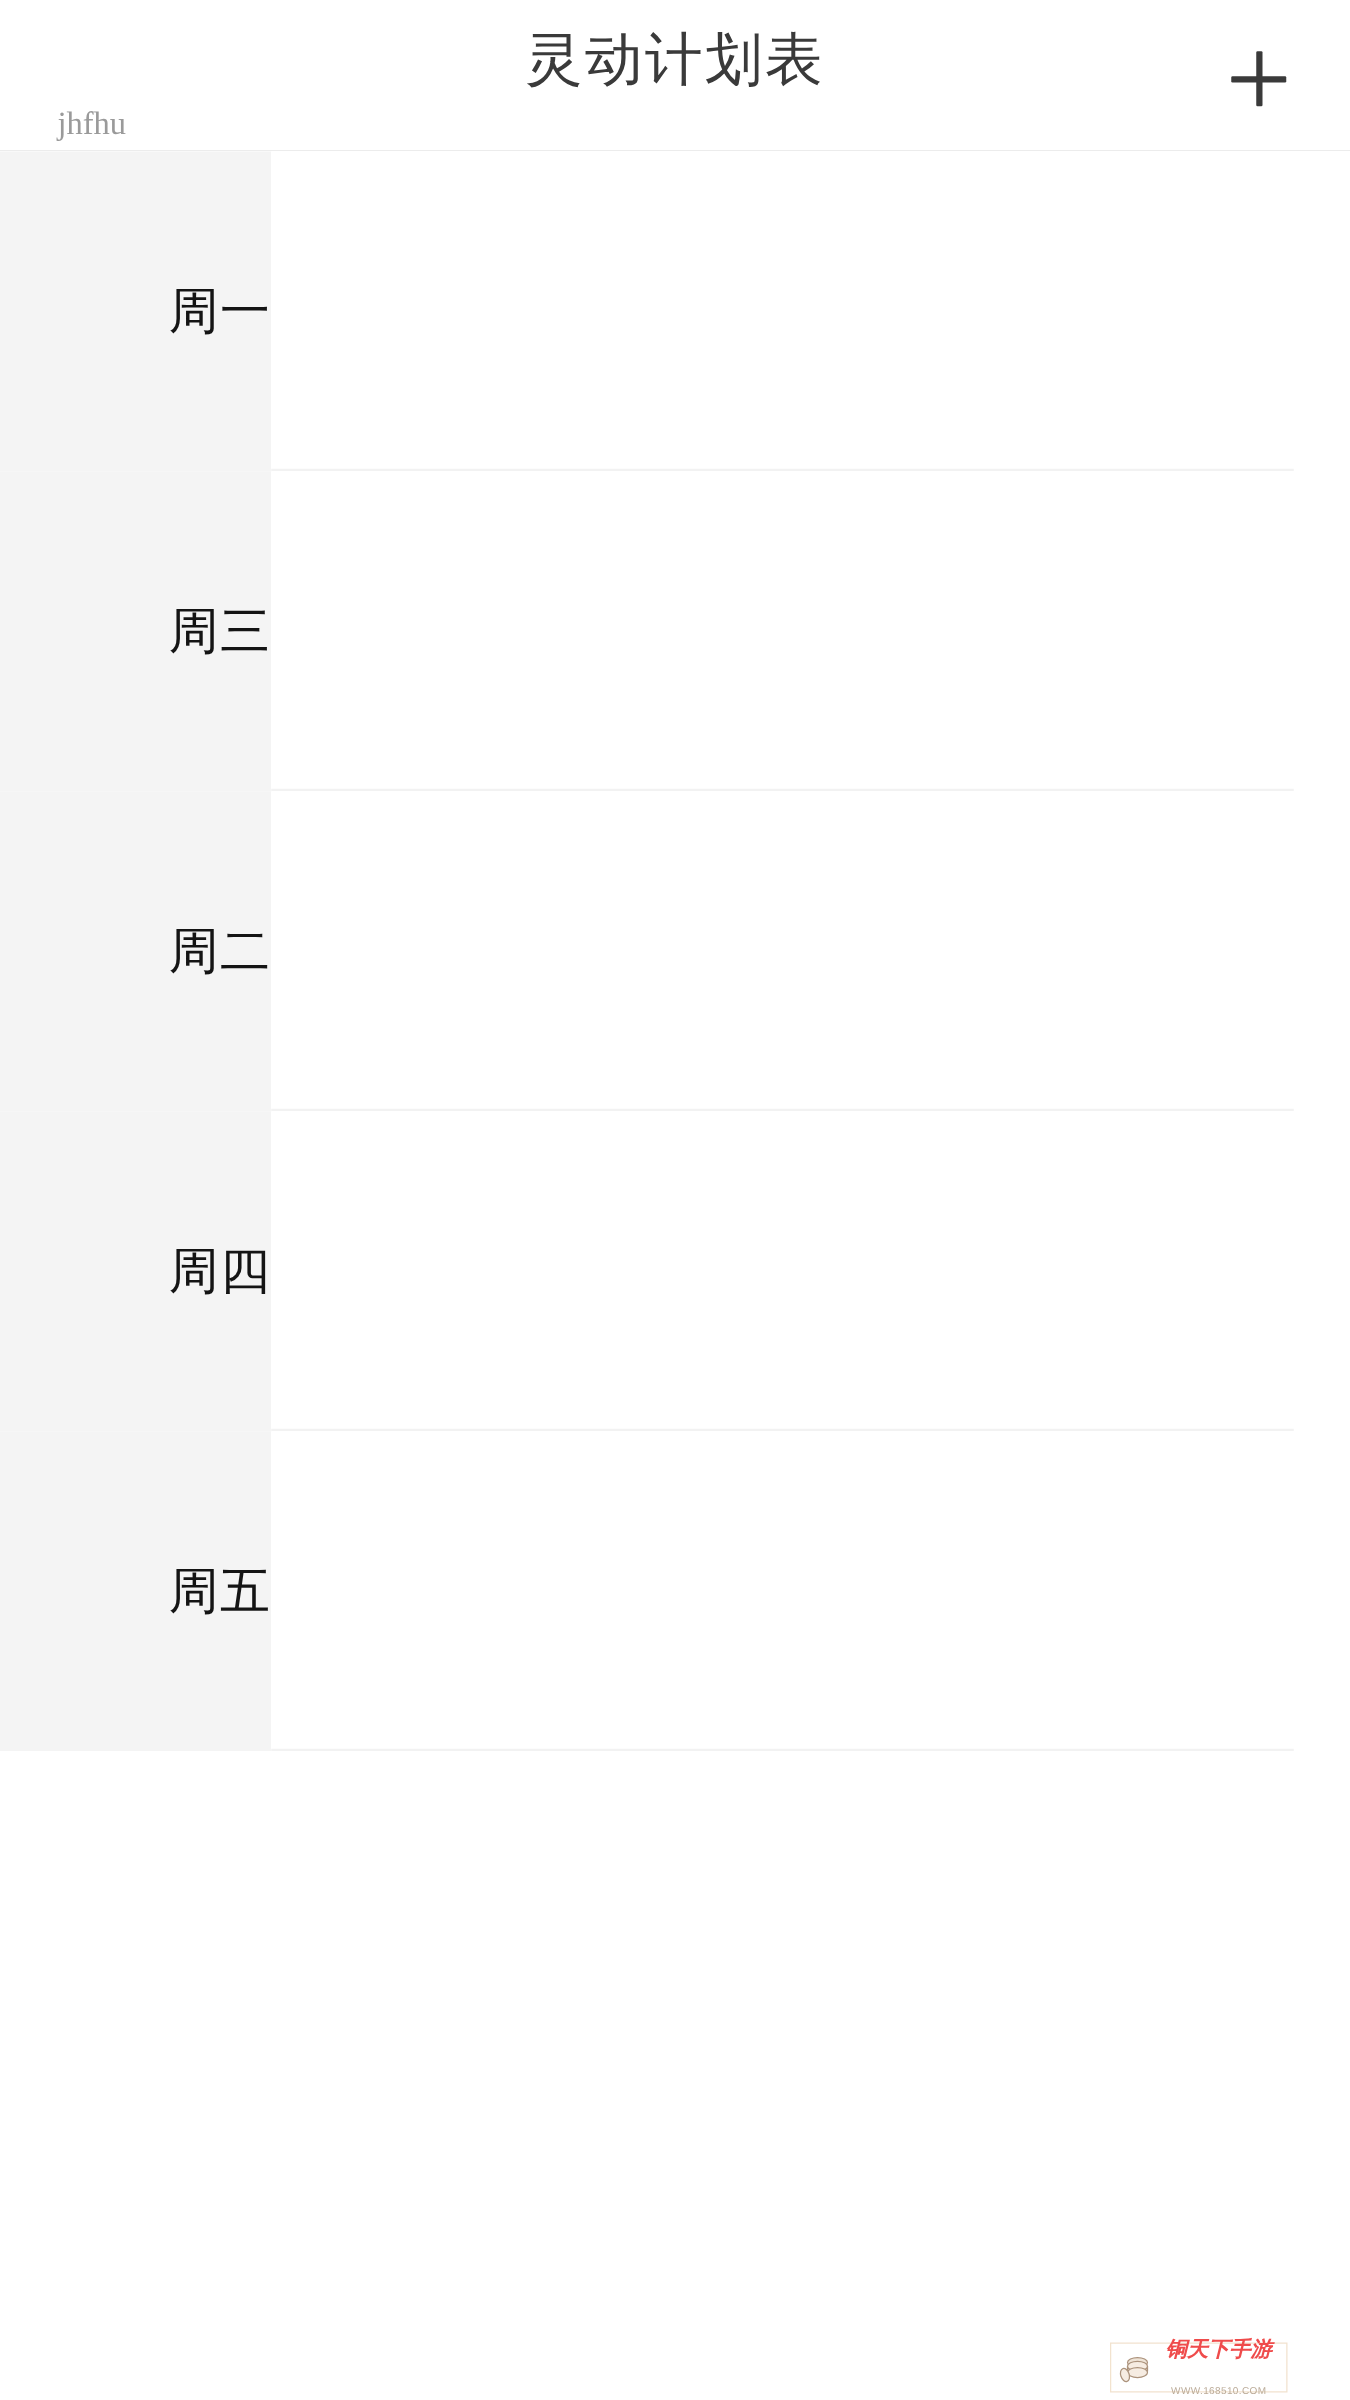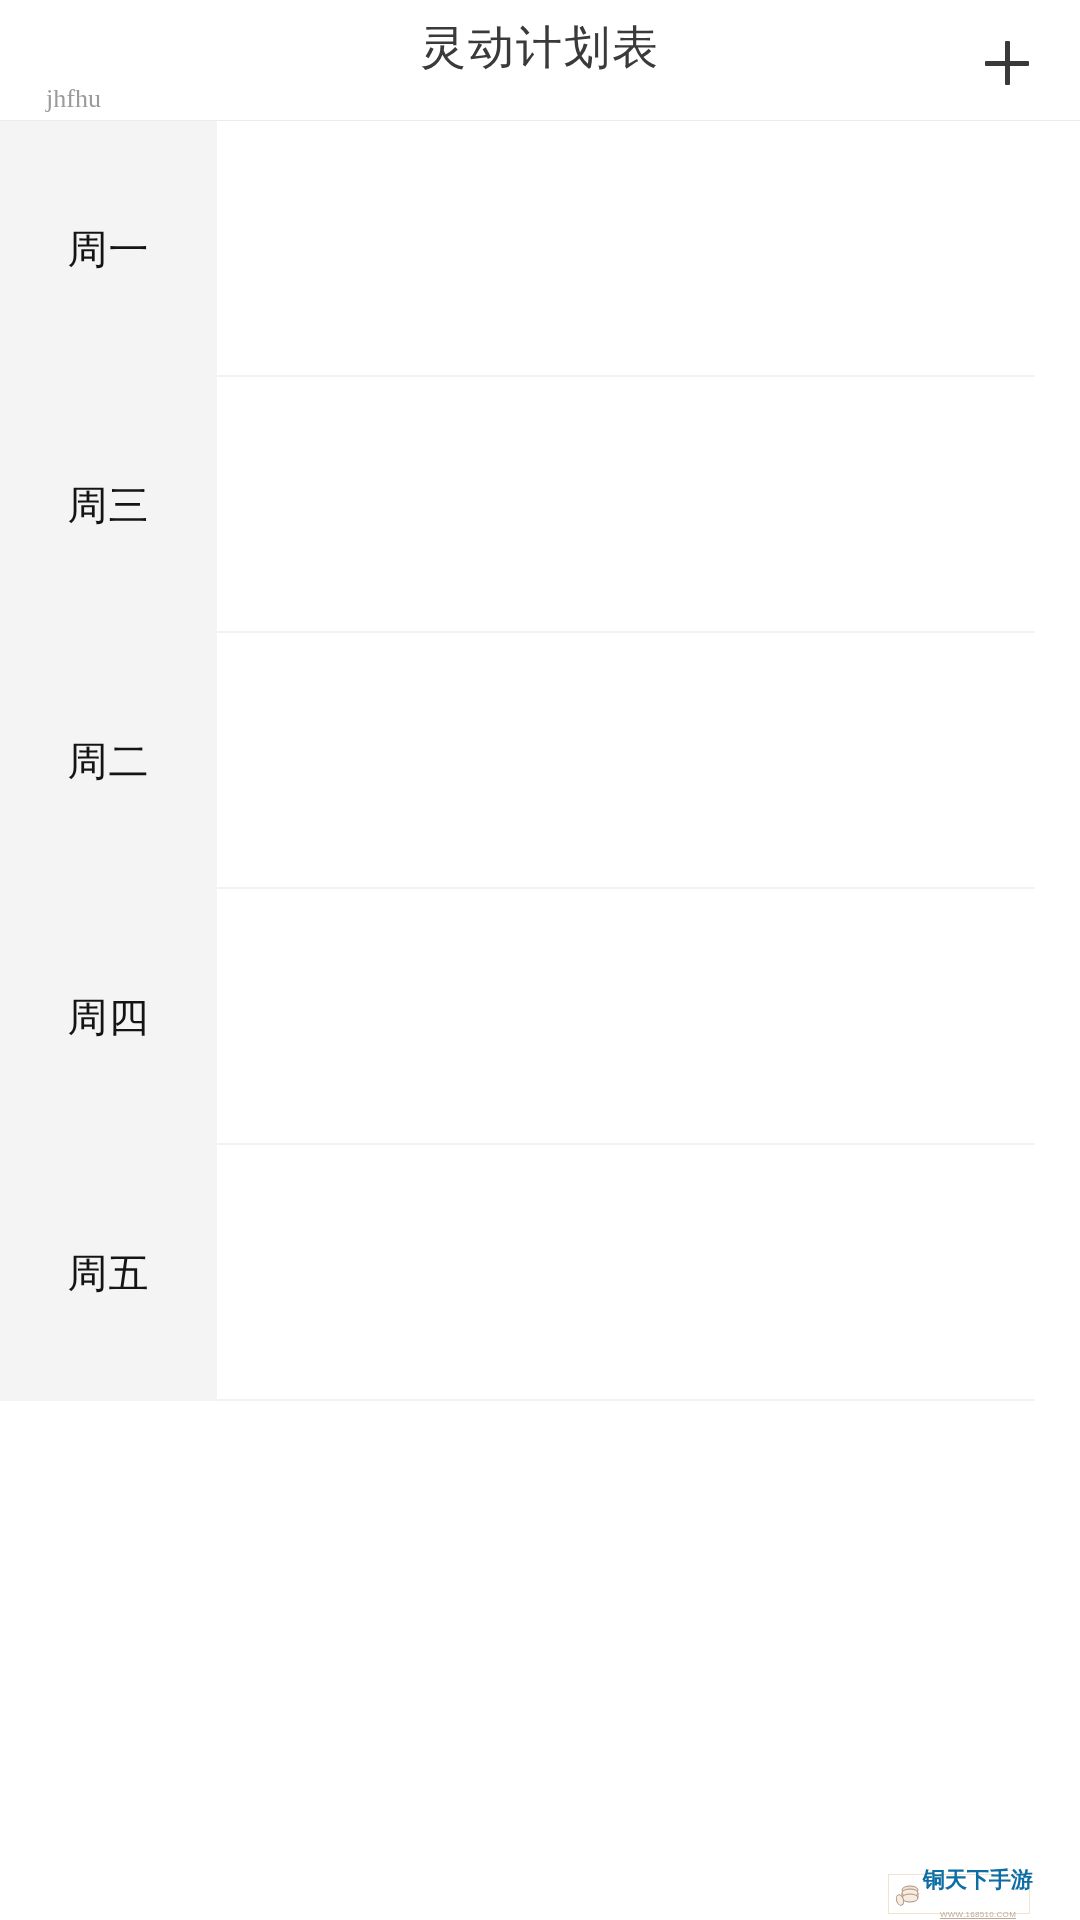--- a/index.html
+++ b/index.html
@@ -87,21 +87,21 @@
     width: 1080px;
     height: 256px;
   }
 
   .day-label-cell {
     flex: 0 0 217px;
     width: 217px;
     background: #f4f4f4;
     display: flex;
     align-items: center;
-    justify-content: center;
+    justify-content: flex-end;
     position: relative;
   }
   .day-label {
     font-size: 40px;
     line-height: 46px;
     color: #141414;
     letter-spacing: 1px;
     font-weight: 400;
     font-family: "DejaVu Sans", "Liberation Sans", sans-serif;
   }
@@ -143,35 +143,35 @@
   }
   .wm-text {
     flex: 1 1 auto;
     display: flex;
     flex-direction: column;
     align-items: center;
     justify-content: center;
     line-height: 1;
   }
   .wm-brand {
-    font-size: 22px;
+    font-size: 17px;
     font-weight: bold;
-    color: #0369a1;
+    color: #ef4444;
     letter-spacing: 0px;
     font-family: "DejaVu Sans", "Liberation Sans", sans-serif;
     white-space: nowrap;
+    font-style: italic;
   }
   .wm-url {
     margin-top: 20px;
     font-size: 8px;
     color: #b9a894;
     letter-spacing: 0.3px;
     font-family: "Liberation Sans", sans-serif;
     white-space: nowrap;
-    text-decoration: underline;
   }
 </style>
 </head>
 <body>
 
 <div id="app">
 
   <div class="header">
     <div class="header-title">灵动计划表</div>
 

